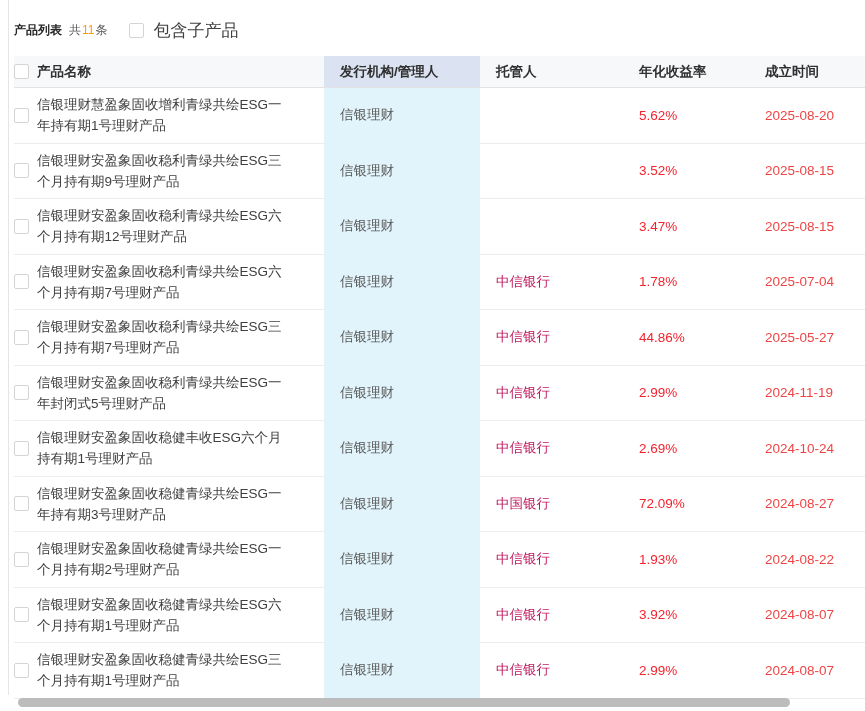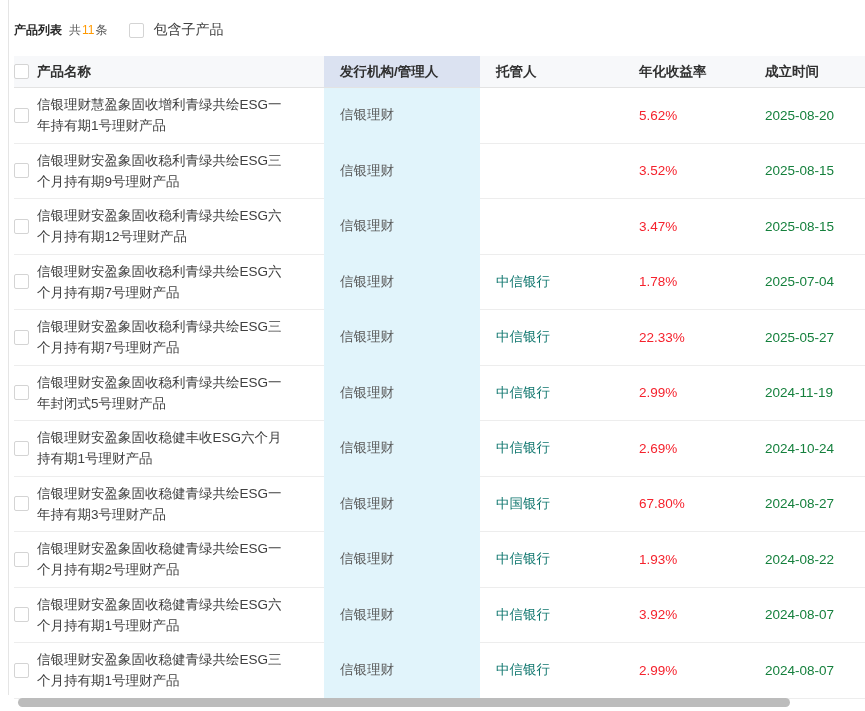--- a/index.html
+++ b/index.html
@@ -51,21 +51,21 @@
     cursor: pointer;
   }
   .checkbox {
     display: inline-block;
     width: 15px; height: 15px;
     border: 1px solid #d4d4d4;
     border-radius: 2px;
     background: #fff;
     flex: 0 0 auto;
   }
-  .include-sub .cb-label { margin-left: 9px; color: #404040; font-size: 14px; }
+  .include-sub .cb-label { margin-left: 9px; color: #404040; font-size: 17px; }
 
   
   .table { margin-top: 10px; }
   .thead {
     display: flex;
     align-items: stretch;
     height: 32px;
     background: #f7f8fa;
     border-bottom: 1px solid #e3e3e3;
     font-weight: bold;
@@ -87,23 +87,23 @@
 
   .thead .c-issuer { background: var(--issuer-header-bg); }
 
   .row .cell { border-bottom: 1px solid #ededed; }
   .row .c-issuer {
     background: var(--issuer-cell-bg);
     border-bottom: 1px solid var(--issuer-cell-bg);
     color: #595959;
   }
   .row .c-name { color: #404040; }
-  .row .c-custodian { color: #0f766e; }
+  .row .c-custodian { color: #be185d; }
   .row .c-yield { color: var(--yield-red); }
-  .row .c-date { color: #15803d; }
+  .row .c-date { color: #ef4444; }
 
   
   .hscroll-thumb {
     position: absolute;
     left: 18px;
     bottom: 4px;
     width: 772px;
     height: 9px;
     border-radius: 5px;
     background: #bcbcbc;
@@ -181,21 +181,21 @@
     <div class="cell c-date">2025-07-04</div>
   </div>
 
   <div class="row">
     <div class="cell c-check">
       <span class="checkbox"></span>
     </div>
     <div class="cell c-name">信银理财安盈象固收稳利青绿共绘ESG三个月持有期7号理财产品</div>
     <div class="cell c-issuer">信银理财</div>
     <div class="cell c-custodian">中信银行</div>
-    <div class="cell c-yield">22.33%</div>
+    <div class="cell c-yield">44.86%</div>
     <div class="cell c-date">2025-05-27</div>
   </div>
 
   <div class="row">
     <div class="cell c-check">
       <span class="checkbox"></span>
     </div>
     <div class="cell c-name">信银理财安盈象固收稳利青绿共绘ESG一年封闭式5号理财产品</div>
     <div class="cell c-issuer">信银理财</div>
     <div class="cell c-custodian">中信银行</div>
@@ -214,21 +214,21 @@
     <div class="cell c-date">2024-10-24</div>
   </div>
 
   <div class="row">
     <div class="cell c-check">
       <span class="checkbox"></span>
     </div>
     <div class="cell c-name">信银理财安盈象固收稳健青绿共绘ESG一年持有期3号理财产品</div>
     <div class="cell c-issuer">信银理财</div>
     <div class="cell c-custodian">中国银行</div>
-    <div class="cell c-yield">67.80%</div>
+    <div class="cell c-yield">72.09%</div>
     <div class="cell c-date">2024-08-27</div>
   </div>
 
   <div class="row">
     <div class="cell c-check">
       <span class="checkbox"></span>
     </div>
     <div class="cell c-name">信银理财安盈象固收稳健青绿共绘ESG一个月持有期2号理财产品</div>
     <div class="cell c-issuer">信银理财</div>
     <div class="cell c-custodian">中信银行</div>

